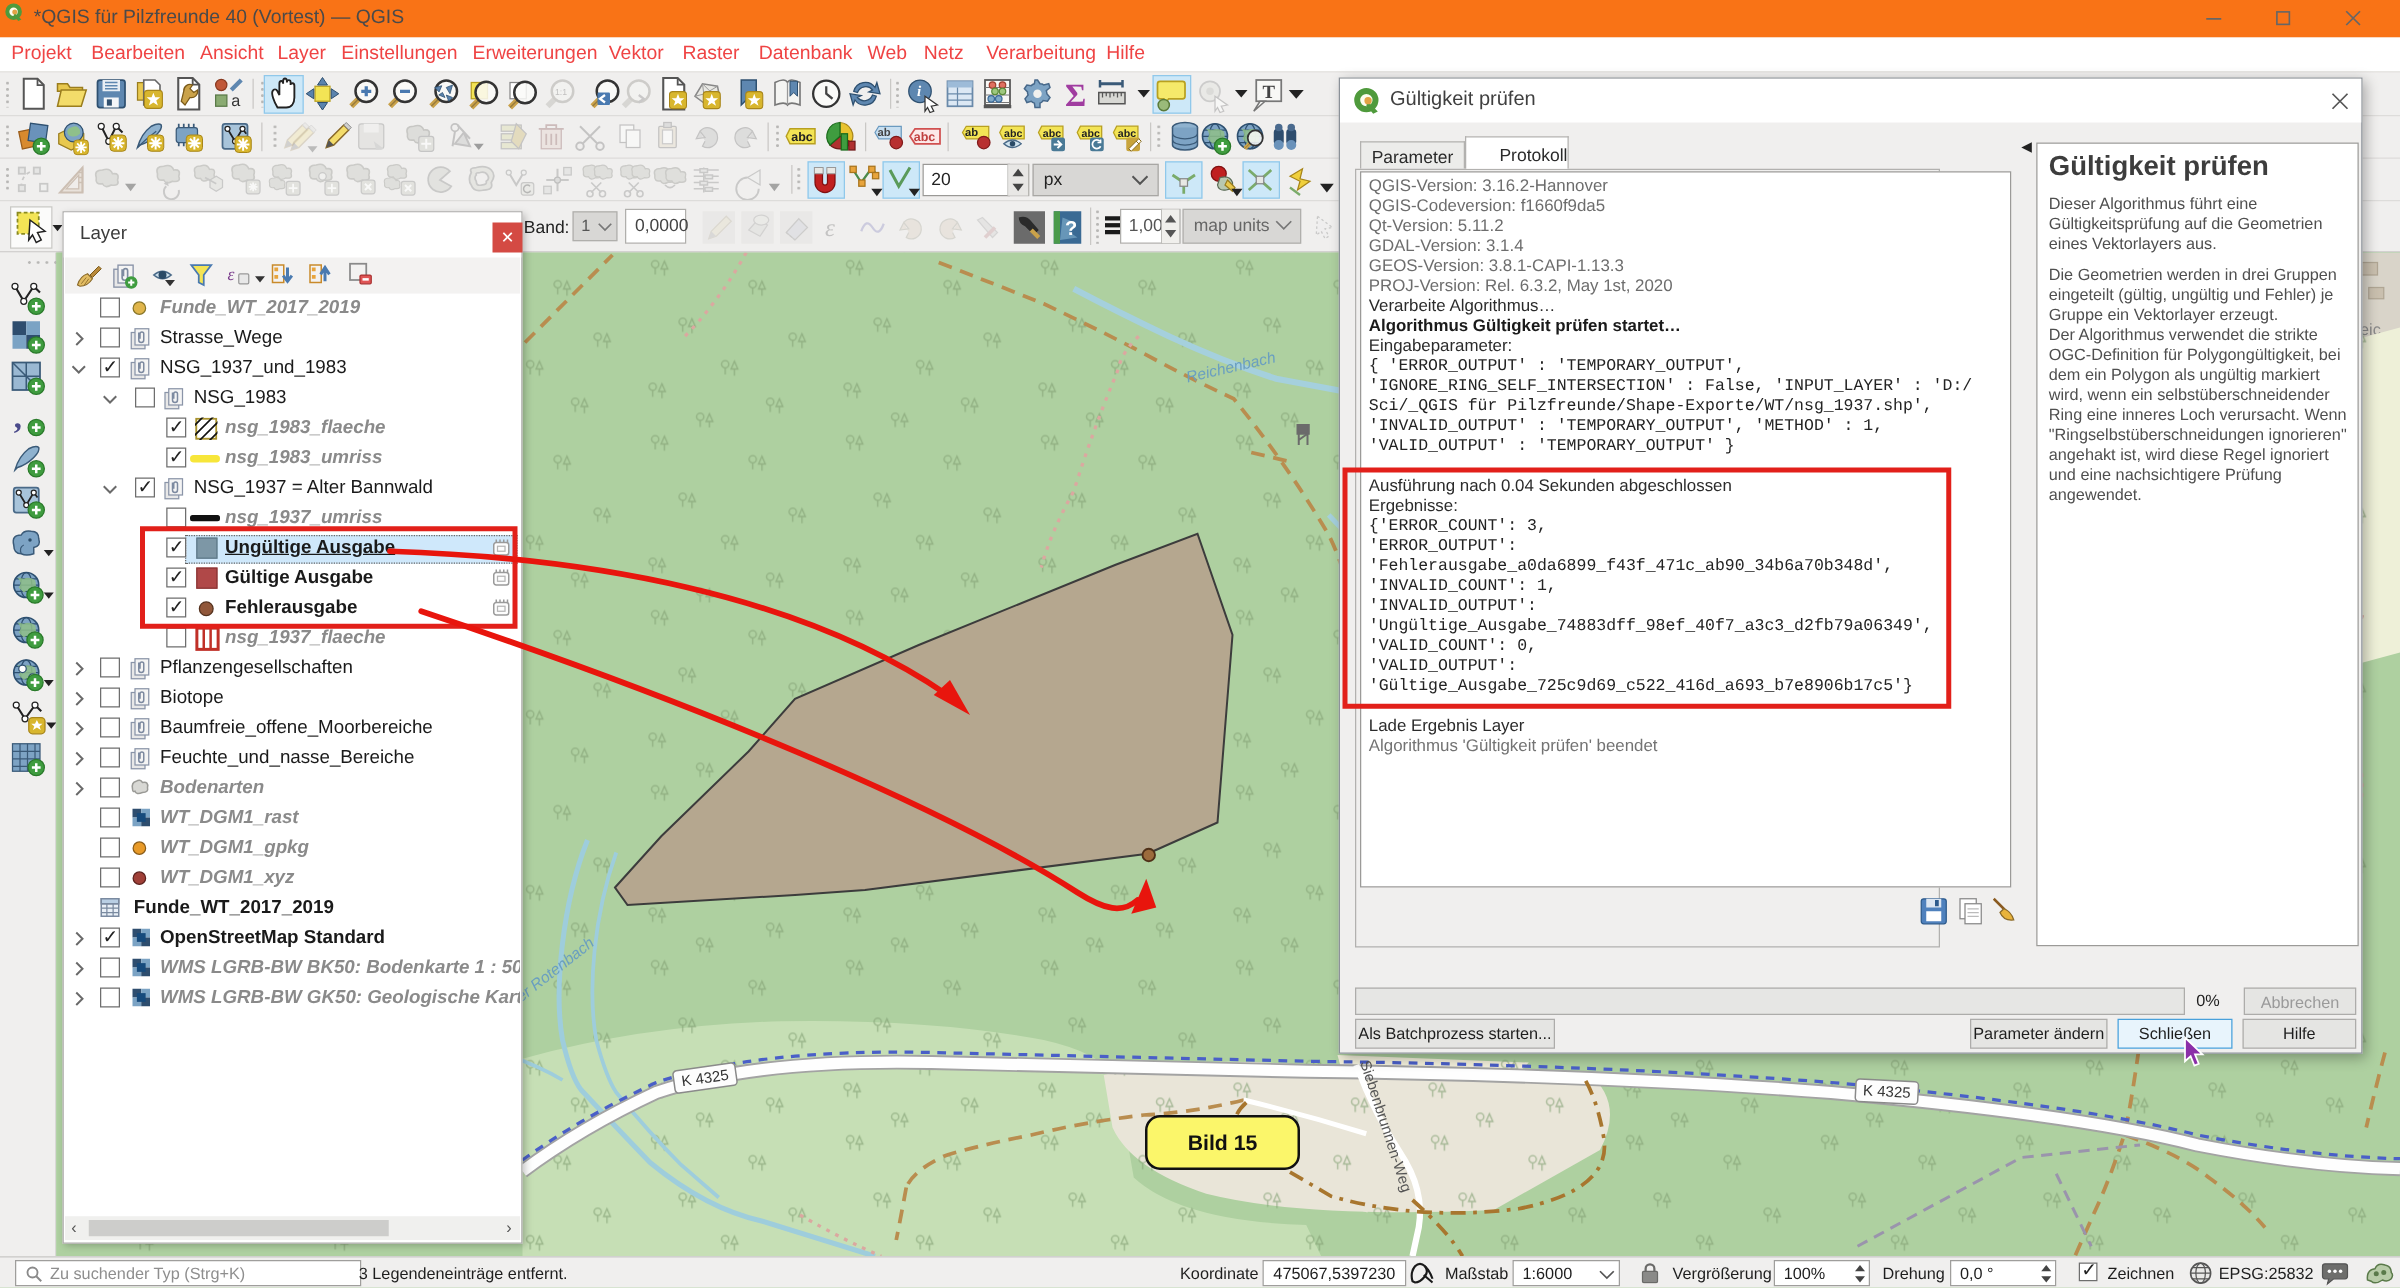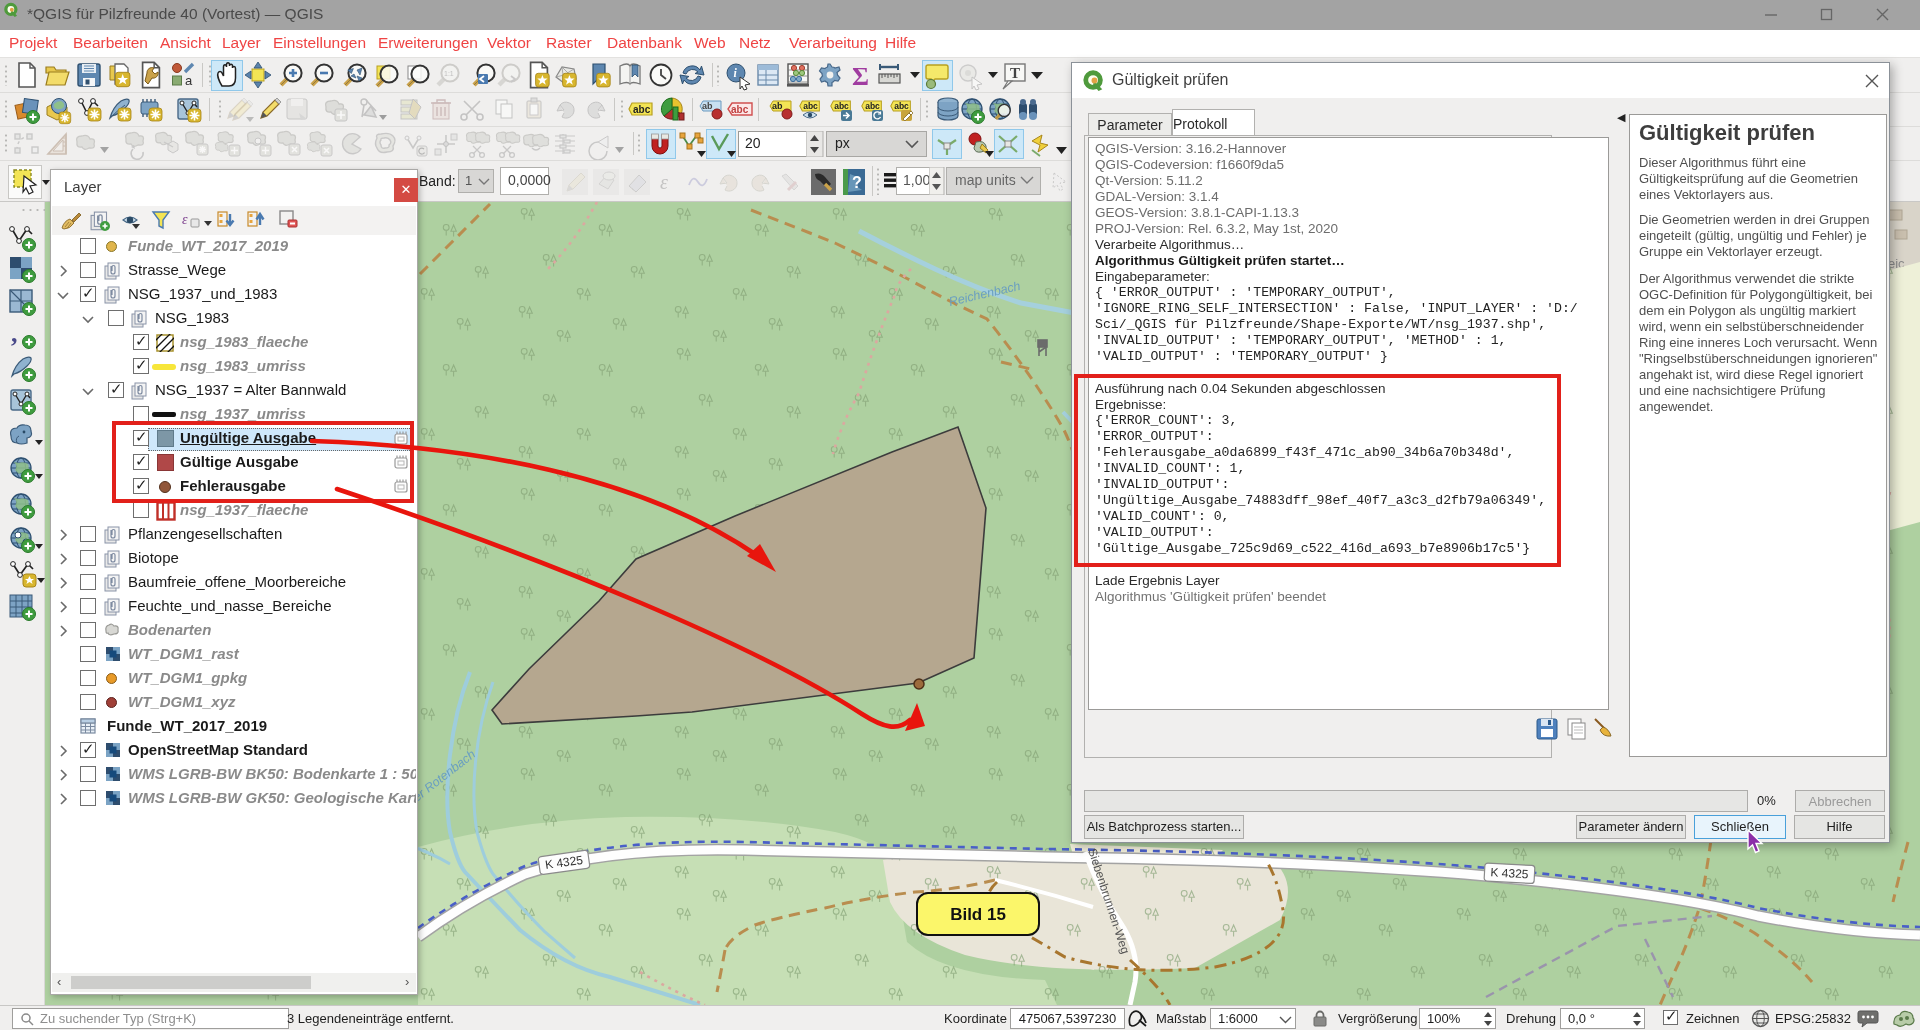--- a/index.html
+++ b/index.html
@@ -1,20 +1,20 @@
 <!DOCTYPE html>
 <html><head>
 <meta charset="utf-8">
 <style>
   * { margin:0; padding:0; box-sizing:border-box; }
   html,body { width:1920px; height:1030px; overflow:hidden; font-family:"Liberation Sans", sans-serif; }
   body { position:relative; background:#f0efee; }
   .abs { position:absolute; }
   
-  #titlebar { left:0; top:0; width:1920px; height:30px; background:#a3a3a3; }
+  #titlebar { left:0; top:0; width:1920px; height:30px; background:#f97316; }
   #titletext { left:27px; top:5px; font-size:15.5px; color:#4a4a4a; }
   
   #menubar { left:0; top:30px; width:1920px; height:27px; background:#ffffff; color:#ef4444; font-size:15.5px; }
   #menubar span { position:absolute; top:4px; }
   
   .tb { left:0; width:1920px; background:#f0efee; }
   #row1 { top:57px; height:35px; border-top:1px solid #e3e2e0; }
   #row2 { top:92px; height:34px; border-top:1px solid #dddcda; }
   #row3 { top:126px; height:34px; border-top:1px solid #dddcda; }
   #row4 { top:160px; height:42px; border-top:1px solid #dddcda; border-bottom:1px solid #c9c8c6;}
@@ -1217,21 +1217,21 @@
       <path d="M12 12 L21 21 L17 23 L11 16 Z" fill="#4f9a3c"></path>
       <circle cx="12.5" cy="11.5" r="3.2" fill="#e2a344"></circle>
     </svg>
     <span class="abs" style="left:40px;top:8px;font-size:16px;color:#3f3f3f">Gültigkeit prüfen</span>
     <svg class="abs" style="left:790px;top:8px" width="20" height="20" viewBox="0 0 20 20">
       <path d="M4 4 L16 16 M16 4 L4 16" stroke="#555" stroke-width="1.4"></path>
     </svg>
   </div>
 
   <div class="abs" style="left:16px;top:50px;width:84px;height:22px;background:#ececea;border:1px solid #b2b1af;border-bottom:none;text-align:center;font-size:14px;color:#2a2a2a;padding-top:3px">Parameter</div>
-  <div class="abs" style="left:100px;top:46px;width:83px;height:26px;background:#ffffff;border:1px solid #b2b1af;border-bottom:none;text-align:left;font-size:14px;color:#2a2a2a;padding-top:6px;z-index:2">Protokoll</div>
+  <div class="abs" style="left:100px;top:46px;width:83px;height:26px;background:#ffffff;border:1px solid #b2b1af;border-bottom:none;text-align:right;font-size:14px;color:#2a2a2a;padding-top:6px;z-index:2">Protokoll</div>
 
   <div class="abs" style="left:12px;top:72px;width:468px;height:623px;background:#f0efee;border:1px solid #b2b1af">
 
     <div class="abs" style="left:3px;top:1px;width:521px;height:573px;background:#fff;border:1px solid #9b9a98;overflow:hidden">
       <div class="abs" style="left:6px;top:3px;width:509px;font-size:13.5px;line-height:16px;color:#6d6d6d">
         <div>QGIS-Version: 3.16.2-Hannover</div>
         <div>QGIS-Codeversion: f1660f9da5</div>
         <div>Qt-Version: 5.11.2</div>
         <div>GDAL-Version: 3.1.4</div>
         <div>GEOS-Version: 3.8.1-CAPI-1.13.3</div>
@@ -1283,21 +1283,21 @@
 
   <div class="abs" style="left:2px;top:311px;width:487px;height:193px;border:4px solid #e2201a;z-index:5"></div>
 
   <div class="abs" style="left:545px;top:48px;font-size:11px;color:#222">◀</div>
 
   <div class="abs" style="left:557px;top:51px;width:258px;height:643px;background:#fff;border:1px solid #9b9a98;overflow:hidden">
     <div class="abs" style="left:9px;top:5px;font-size:22px;font-weight:bold;color:#3d3d3d">Gültigkeit prüfen</div>
     <div class="abs" style="left:9px;top:40px;width:252px;font-size:13px;line-height:16px;color:#4f4f4f;white-space:nowrap">
       <p>Dieser Algorithmus führt eine<br>Gültigkeitsprüfung auf die Geometrien<br>eines Vektorlayers aus.</p>
       <p style="margin-top:9px">Die Geometrien werden in drei Gruppen<br>eingeteilt (gültig, ungültig und Fehler) je<br>Gruppe ein Vektorlayer erzeugt.</p>
-      <p style="margin-top:11px">Der Algorithmus verwendet die strikte<br>OGC-Definition für Polygongültigkeit, bei<br>dem ein Polygon als ungültig markiert<br>wird, wenn ein selbstüberschneidender<br>Ring eine inneres Loch verursacht. Wenn<br>"Ringselbstüberschneidungen ignorieren"<br>angehakt ist, wird diese Regel ignoriert<br>und eine nachsichtigere Prüfung<br>angewendet.</p>
+      <p style="margin-top:0">Der Algorithmus verwendet die strikte<br>OGC-Definition für Polygongültigkeit, bei<br>dem ein Polygon als ungültig markiert<br>wird, wenn ein selbstüberschneidender<br>Ring eine inneres Loch verursacht. Wenn<br>"Ringselbstüberschneidungen ignorieren"<br>angehakt ist, wird diese Regel ignoriert<br>und eine nachsichtigere Prüfung<br>angewendet.</p>
     </div>
   </div>
 
   <div class="abs" style="left:12px;top:727px;width:664px;height:22px;background:#e6e6e4;border:1px solid #adacaa"></div>
   <div class="abs" style="left:685px;top:730px;font-size:13px;color:#1e1e1e">0%</div>
   <div class="abs dbtn" style="left:723px;top:727px;width:90px;height:22px;color:#9a9a9a">Abbrechen</div>
 
   <div class="abs dbtn" style="left:12px;top:752px;width:160px;height:24px">Als Batchprozess starten...</div>
   <div class="abs dbtn" style="left:504px;top:752px;width:110px;height:24px">Parameter ändern</div>
   <div class="abs dbtn" style="left:622px;top:752px;width:92px;height:24px;background:#e8f4fc;border-color:#49a0da">Schließen</div>

